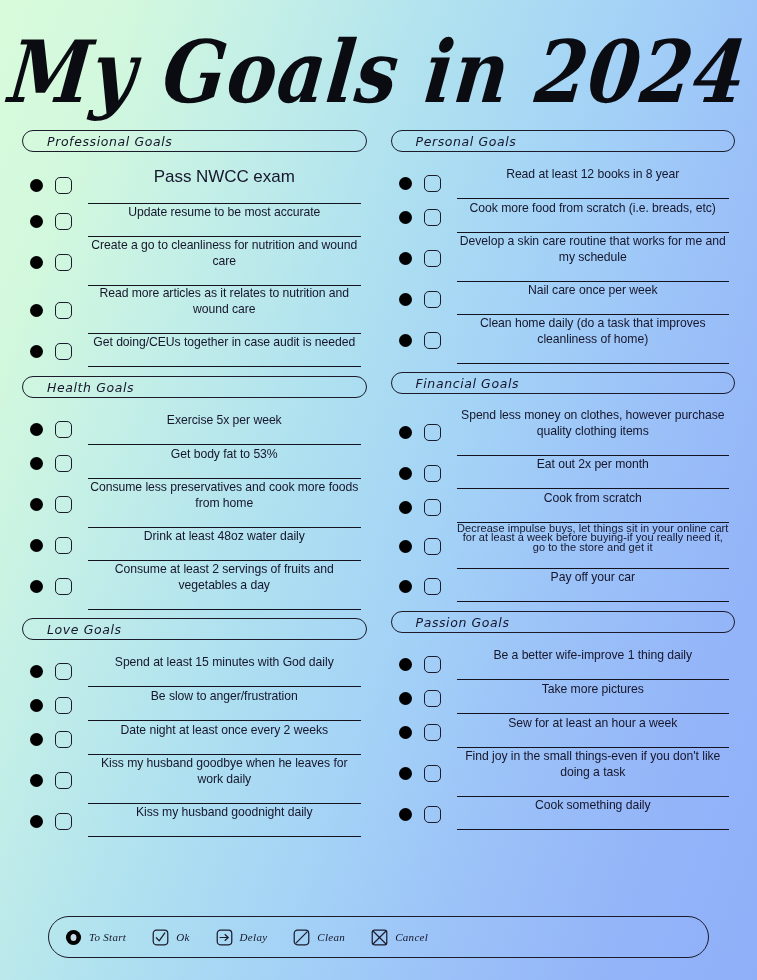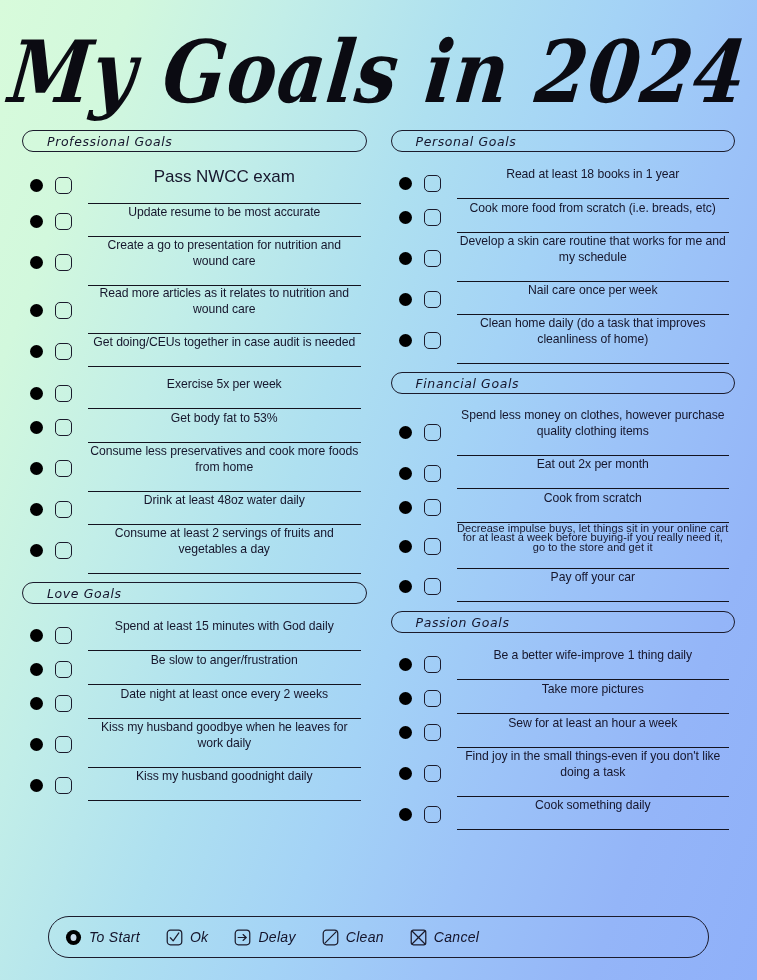--- a/index.html
+++ b/index.html
@@ -132,22 +132,22 @@
     align-items: center;
     padding-left: 16px;
     gap: 26px;
   }
   .legend-item {
     display: flex;
     align-items: center;
     gap: 7px;
   }
   .legend-label {
-    font-family: Liberation Sans, sans-serif;
-    font-size: 14px;
+    font-family: Liberation Serif, serif;
+    font-size: 11px;
     font-style: italic;
     letter-spacing: 0.3px;
     color: #14142b;
   }
   .lg-icon { width: 17px; height: 17px; display: block; }
 </style>
 </head>
 <body>
 
 <div class="page-title">
@@ -171,39 +171,42 @@
           <span class="bullet-dot"></span>
           <span class="goal-check"></span>
           <div class="goal-text-wrap">
             <span class="goal-text">Update resume to be most accurate</span>
           </div>
         </div>
         <div class="goal-row">
           <span class="bullet-dot"></span>
           <span class="goal-check"></span>
           <div class="goal-text-wrap">
-            <span class="goal-text">Create a go to presentation for nutrition and wound care</span>
+            <span class="goal-text">Create a go to cleanliness for nutrition and wound care</span>
           </div>
         </div>
         <div class="goal-row">
           <span class="bullet-dot"></span>
           <span class="goal-check"></span>
           <div class="goal-text-wrap">
             <span class="goal-text">Read more articles as it relates to nutrition and wound care</span>
           </div>
         </div>
         <div class="goal-row">
           <span class="bullet-dot"></span>
           <span class="goal-check"></span>
           <div class="goal-text-wrap">
             <span class="goal-text">Get doing/CEUs together in case audit is needed</span>
           </div>
         </div>
       </div>
       <div class="section">
+        <div class="section-pill">
+          <span class="pill-label">Health Goals</span>
+        </div>
         <div class="goal-row">
           <span class="bullet-dot"></span>
           <span class="goal-check"></span>
           <div class="goal-text-wrap">
             <span class="goal-text">Exercise 5x per week</span>
           </div>
         </div>
         <div class="goal-row">
           <span class="bullet-dot"></span>
           <span class="goal-check"></span>
@@ -276,21 +279,21 @@
     </div>
   <div class="column" id="col-right">
       <div class="section">
         <div class="section-pill">
           <span class="pill-label">Personal Goals</span>
         </div>
         <div class="goal-row">
           <span class="bullet-dot"></span>
           <span class="goal-check"></span>
           <div class="goal-text-wrap">
-            <span class="goal-text">Read at least 18 books in 1 year</span>
+            <span class="goal-text">Read at least 12 books in 8 year</span>
           </div>
         </div>
         <div class="goal-row">
           <span class="bullet-dot"></span>
           <span class="goal-check"></span>
           <div class="goal-text-wrap">
             <span class="goal-text">Cook more food from scratch (i.e. breads, etc)</span>
           </div>
         </div>
         <div class="goal-row">

